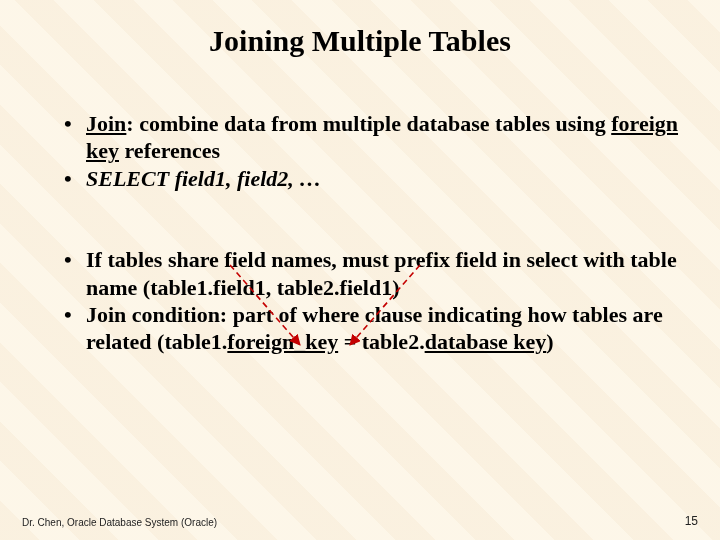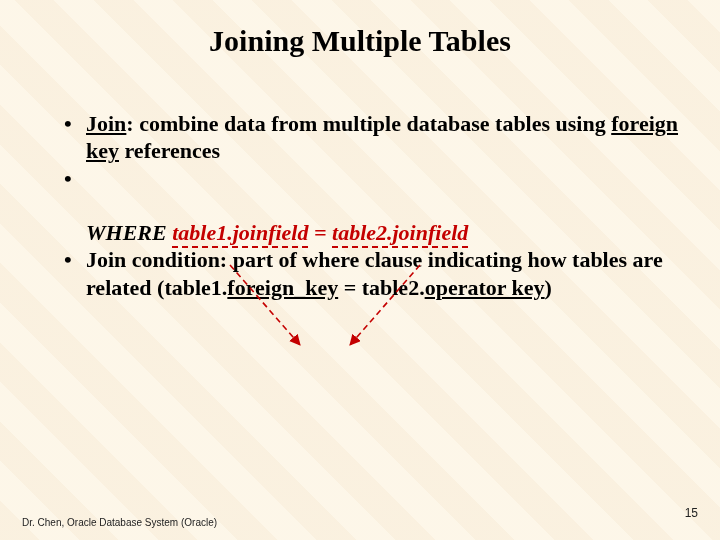--- a/index.html
+++ b/index.html
@@ -70,21 +70,21 @@
     position: absolute;
     left: 22px;
     bottom: 12px;
     font-size: 10px;
     font-family: Arial, sans-serif;
     color: #222;
   }
   .footer-right {
     position: absolute;
     right: 22px;
-    bottom: 20px;
+    bottom: 12px;
     font-size: 12px;
     font-family: Arial, sans-serif;
     color: #222;
   }
   svg.arrows {
     position: absolute;
     left: 0;
     top: 0;
     width: 720px;
     height: 540px;
@@ -99,28 +99,29 @@
   <div class="title">Joining Multiple Tables</div>
 
   <div class="content">
     <ul class="bullets">
 
       <li>
         <span class="u">Join</span><span>: combine data from multiple database tables using </span><span class="u">foreign key</span><span> references</span>
       </li>
 
       <li>
+        <span class="itl"><span>SELECT</span><span> field1, field2, …</span></span><br>
         <br>
         <br>
-        <span class="itl"><span>WHERE </span><span class="red dashed">table1.joinfield</span><span class="red"> = </span><span class="red dashed">table2.joinfield</span></span><br>
       </li>
 
+      <li>If tables share field names, must prefix field in select with table name (table1.field1, table2.field1)</li>
 
       <li>
-        <span>Join condition: part of where clause indicating how tables are related (table1.</span><span class="u">foreign_key</span><span> = table2.</span><span class="u">operator key</span><span>)</span>
+        <span>Join condition: part of where clause indicating how tables are related (table1.</span><span class="u">foreign_key</span><span> = table2.</span><span class="u">database key</span><span>)</span>
       </li>
 
 
     </ul>
   </div>
 
   <svg class="arrows" viewBox="0 0 720 540">
     <defs>
       <marker id="ah" viewBox="0 0 10 10" refX="9" refY="5" markerWidth="7" markerHeight="7" orient="auto-start-reverse">
         <path d="M 0 0 L 10 5 L 0 10 z" fill="#c40000"></path>

